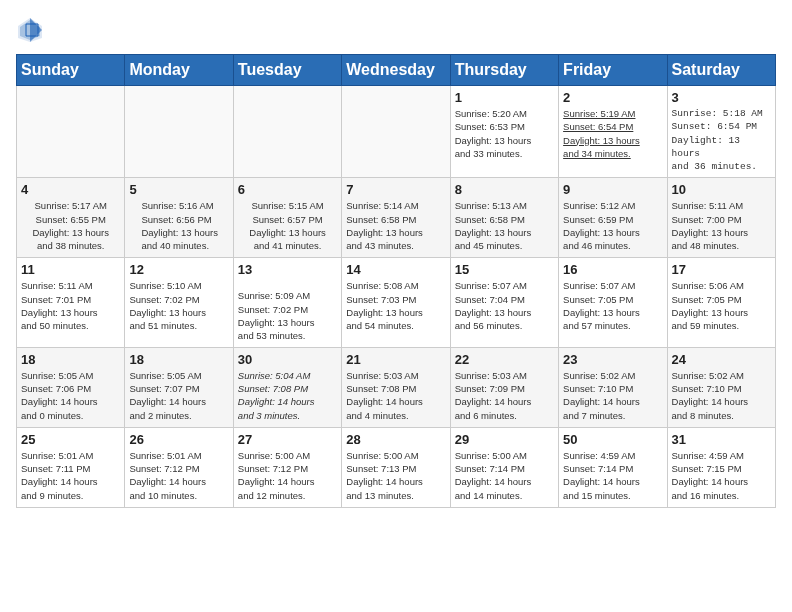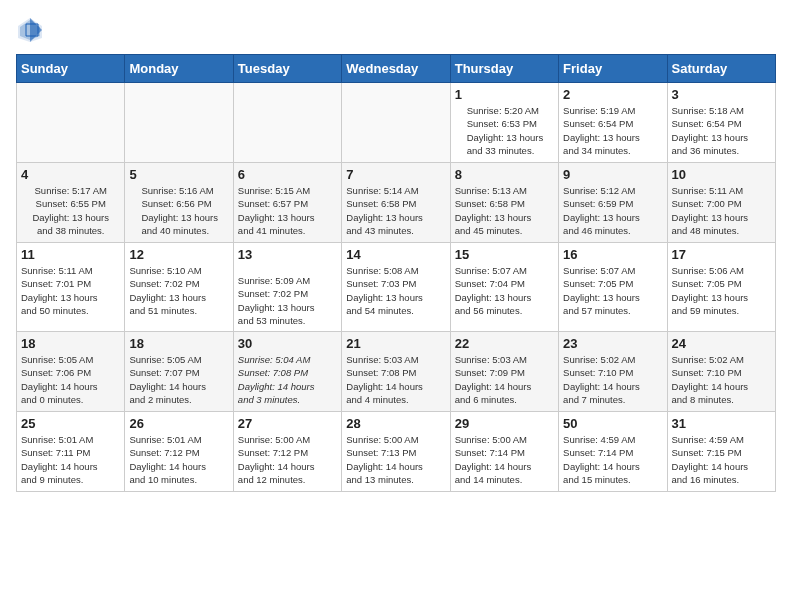--- a/index.html
+++ b/index.html
@@ -53,21 +53,21 @@
       color: #444;
     }
     table {
       width: 100%;
       border-collapse: collapse;
       table-layout: fixed;
     }
     thead th {
       background-color: #2a6db5;
       color: #fff;
-      font-size: 13px;
+      font-size: 16px;
       font-weight: bold;
       padding: 6px 4px;
       text-align: left;
       border: 1px solid #1a5090;
     }
     tbody td {
       vertical-align: top;
       border: 1px solid #ccc;
       padding: 4px;
       height: 80px;
@@ -129,35 +129,35 @@
       </tr>
   </thead>
   <tbody>
   <tr>
         <td class="empty-cell"></td>
         <td class="empty-cell"></td>
         <td class="empty-cell"></td>
         <td class="empty-cell"></td>
         <td>
           <span class="day-number">1</span>
-          <div class="day-info" style="white-space: pre-line; margin-left: 12px;">Sunrise: 5:20 AM
+          <div class="day-info" style="white-space: pre-line;">Sunrise: 5:20 AM
 Sunset: 6:53 PM
 Daylight: 13 hours
 and 33 minutes.</div>
         </td>
         <td>
           <span class="day-number">2</span>
-          <div class="day-info" style="white-space: pre-line;">Sunrise: 5:19 AM
+          <div class="day-info" style="white-space: pre-line; text-decoration: underline;">Sunrise: 5:19 AM
 Sunset: 6:54 PM
 Daylight: 13 hours
 and 34 minutes.</div>
         </td>
         <td>
           <span class="day-number">3</span>
-          <div class="day-info" style="white-space: pre-line;">Sunrise: 5:18 AM
+          <div class="day-info" style="white-space: pre-line; font-family: Liberation Mono, monospace;">Sunrise: 5:18 AM
 Sunset: 6:54 PM
 Daylight: 13 hours
 and 36 minutes.</div>
         </td>
       </tr>
       <tr>
         <td>
           <span class="day-number">4</span>
           <div class="day-info" style="white-space: pre-line; text-align: center;">Sunrise: 5:17 AM
 Sunset: 6:55 PM
@@ -166,21 +166,21 @@
         </td>
         <td>
           <span class="day-number">5</span>
           <div class="day-info" style="white-space: pre-line; margin-left: 12px;">Sunrise: 5:16 AM
 Sunset: 6:56 PM
 Daylight: 13 hours
 and 40 minutes.</div>
         </td>
         <td>
           <span class="day-number">6</span>
-          <div class="day-info" style="white-space: pre-line;">Sunrise: 5:15 AM
+          <div class="day-info" style="white-space: pre-line; text-align: center;">Sunrise: 5:15 AM
 Sunset: 6:57 PM
 Daylight: 13 hours
 and 41 minutes.</div>
         </td>
         <td>
           <span class="day-number">7</span>
           <div class="day-info" style="white-space: pre-line;">Sunrise: 5:14 AM
 Sunset: 6:58 PM
 Daylight: 13 hours
 and 43 minutes.</div>

